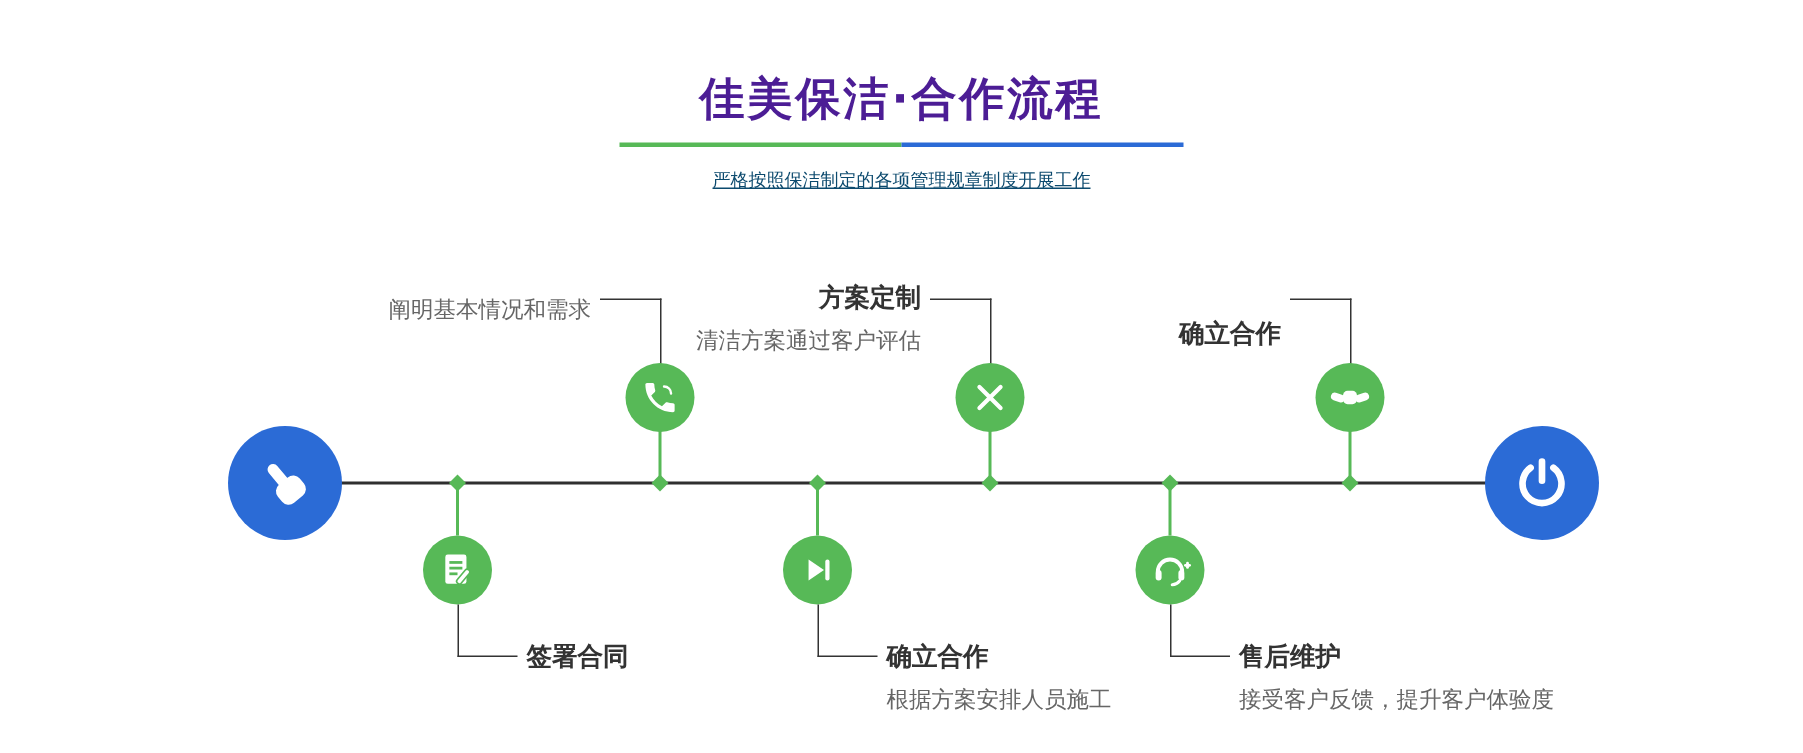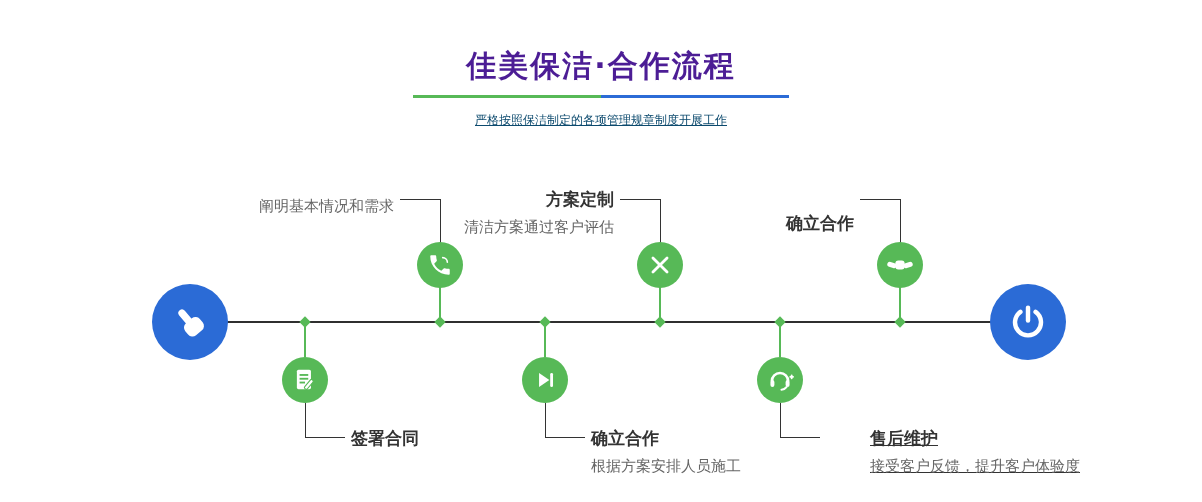--- a/index.html
+++ b/index.html
@@ -173,18 +173,18 @@
       <path d="M5 13a7 7 0 0 1 14 0" fill="none" stroke="#ffffff" stroke-width="2.2"></path>
       <rect x="3.8" y="12" width="3.4" height="6" rx="1.7" fill="#ffffff"></rect>
       <rect x="16.8" y="12" width="3.4" height="6" rx="1.7" fill="#ffffff"></rect>
       <path d="M17.5 18.2a5.5 5.5 0 0 1-4.2 2.2" fill="none" stroke="#ffffff" stroke-width="1.8" stroke-linecap="round"></path>
       <rect x="20" y="8.5" width="4" height="1.6" rx="0.8" fill="#ffffff"></rect>
       <rect x="21.2" y="7.3" width="1.6" height="4" rx="0.8" fill="#ffffff"></rect>
     </svg>
   </div>
   <div class="conn-v" style="left:780px;top:403px;height:35px;"></div>
   <div class="conn-h" style="left:780px;top:437px;width:40px;"></div>
-  <div class="step-text bottom" style="left:870px;top:428px;text-decoration:underline;">
+  <div class="step-text bottom" style="left:826px;top:428px;">
     <div class="step-title">售后维护</div>
     <div class="step-desc">接受客户反馈，提升客户体验度</div>
   </div>
 
 </div>
 
 </body></html>

